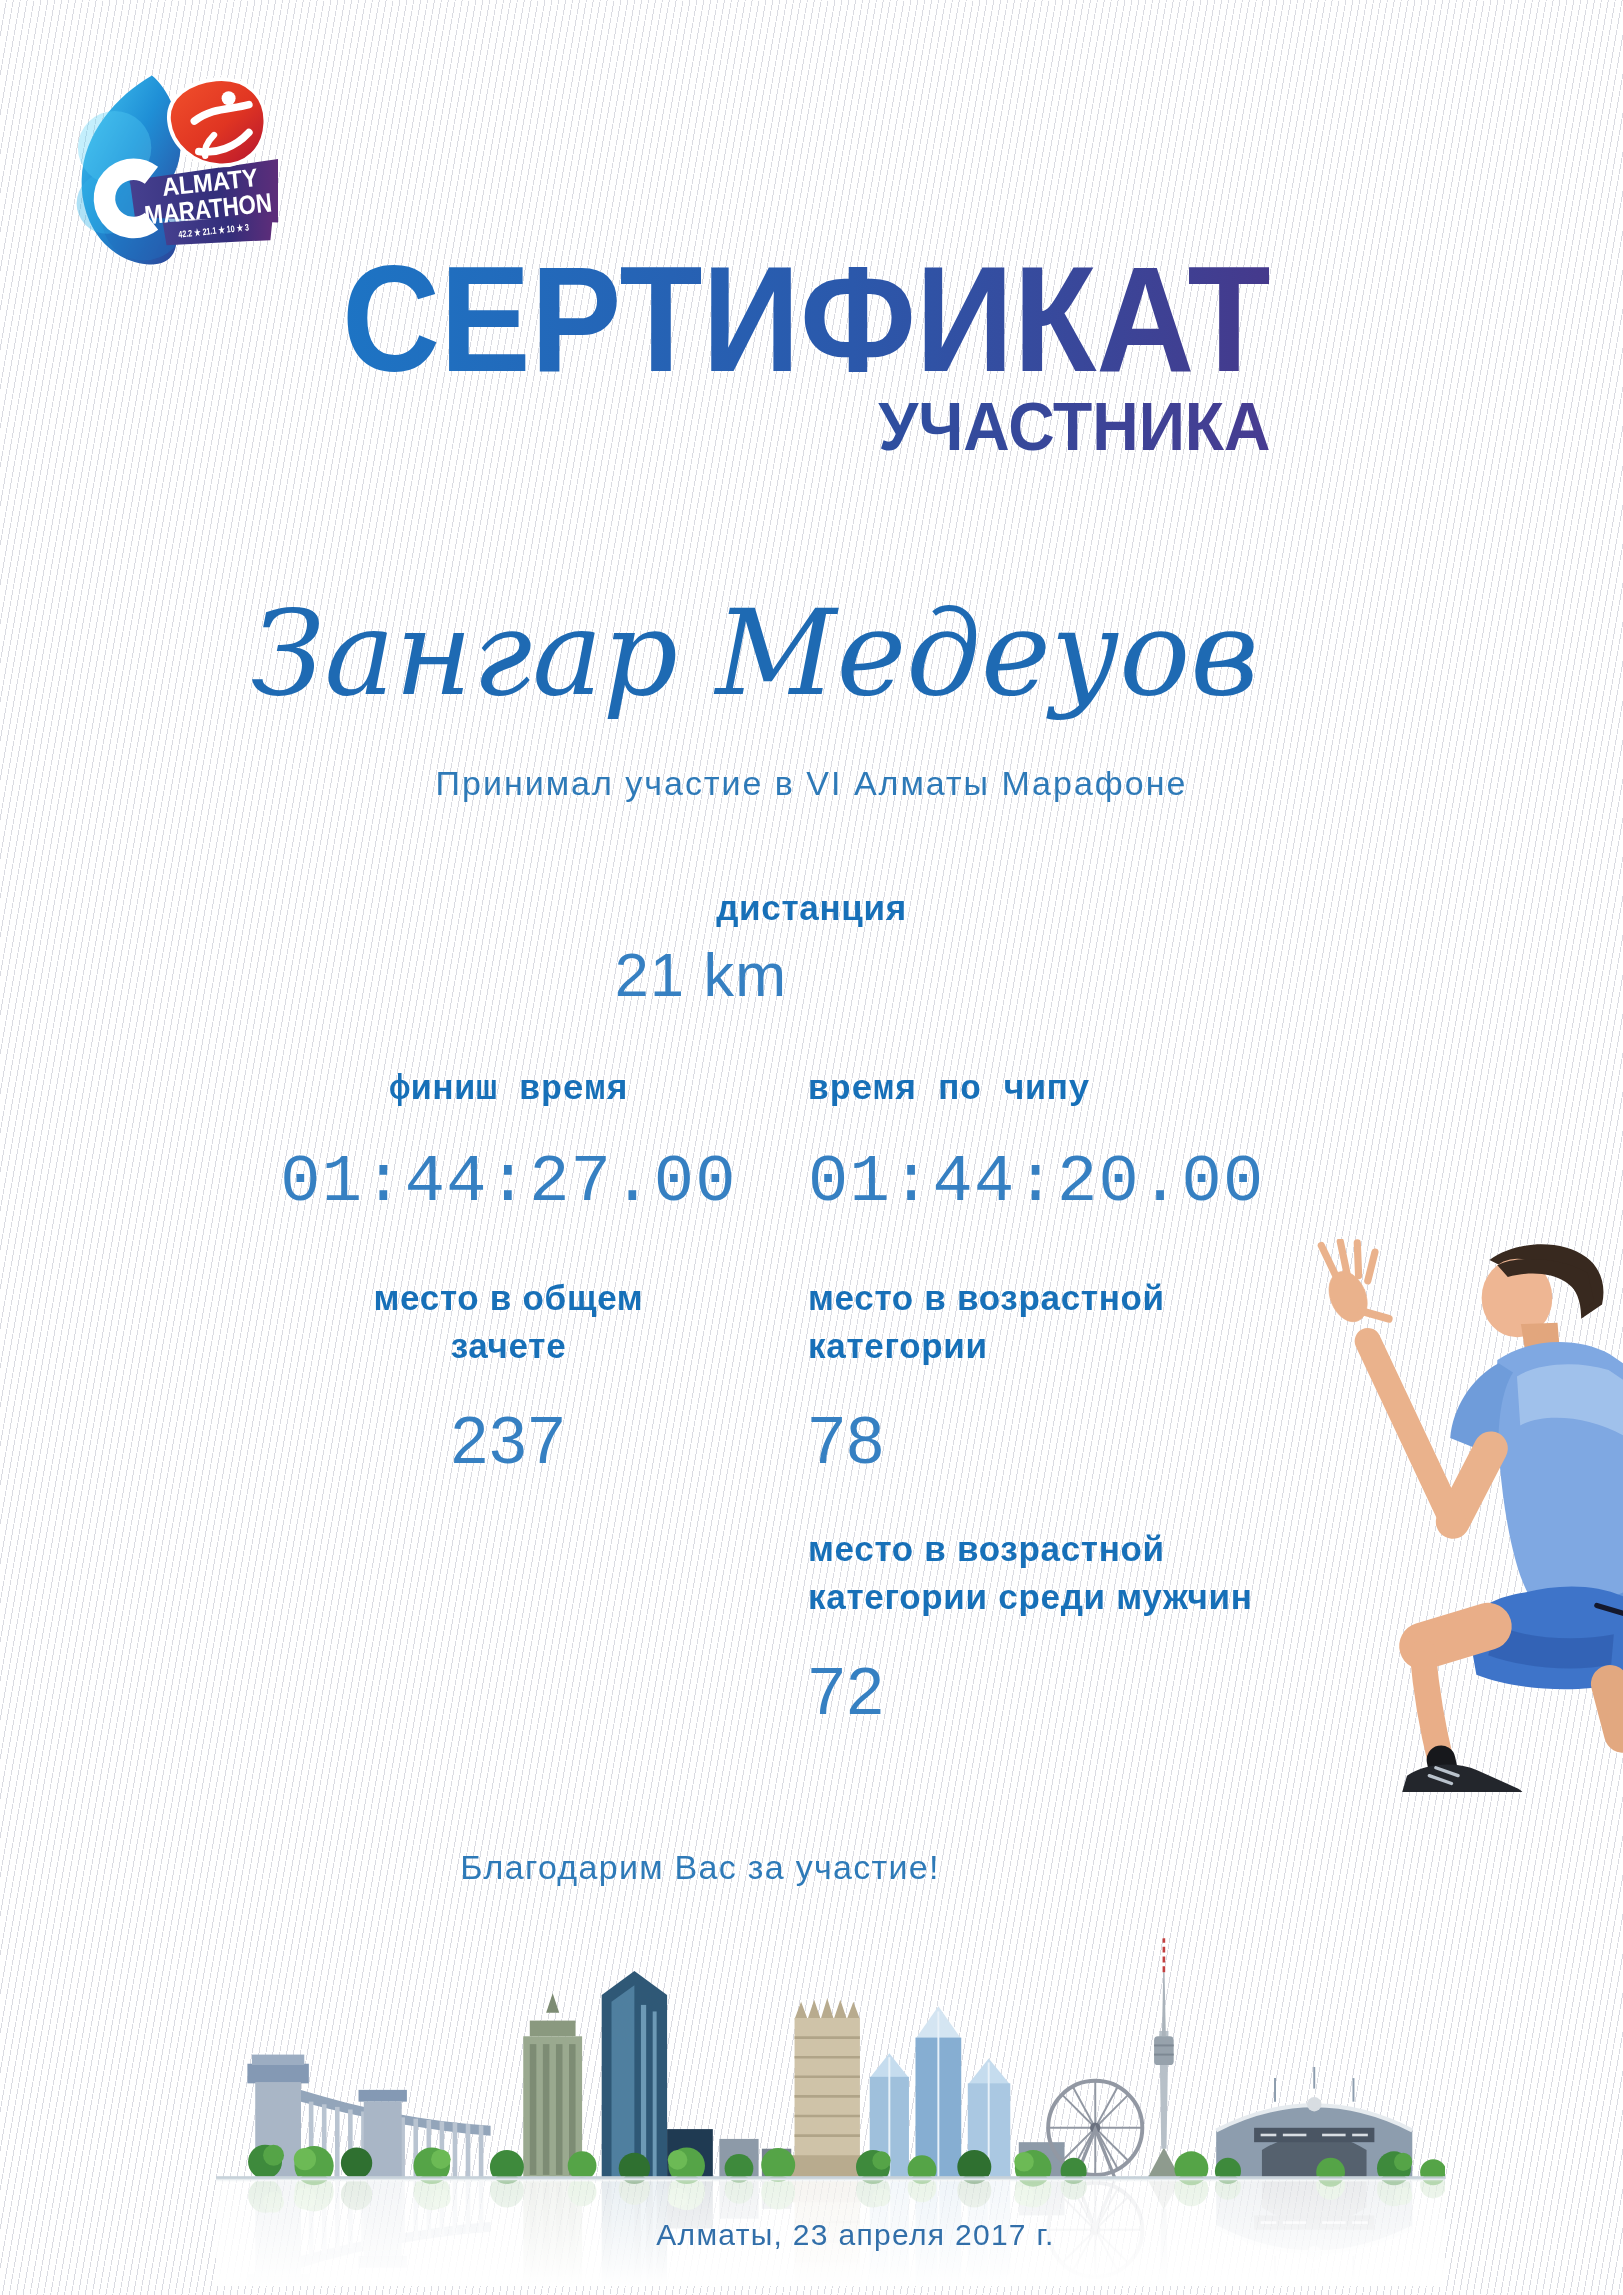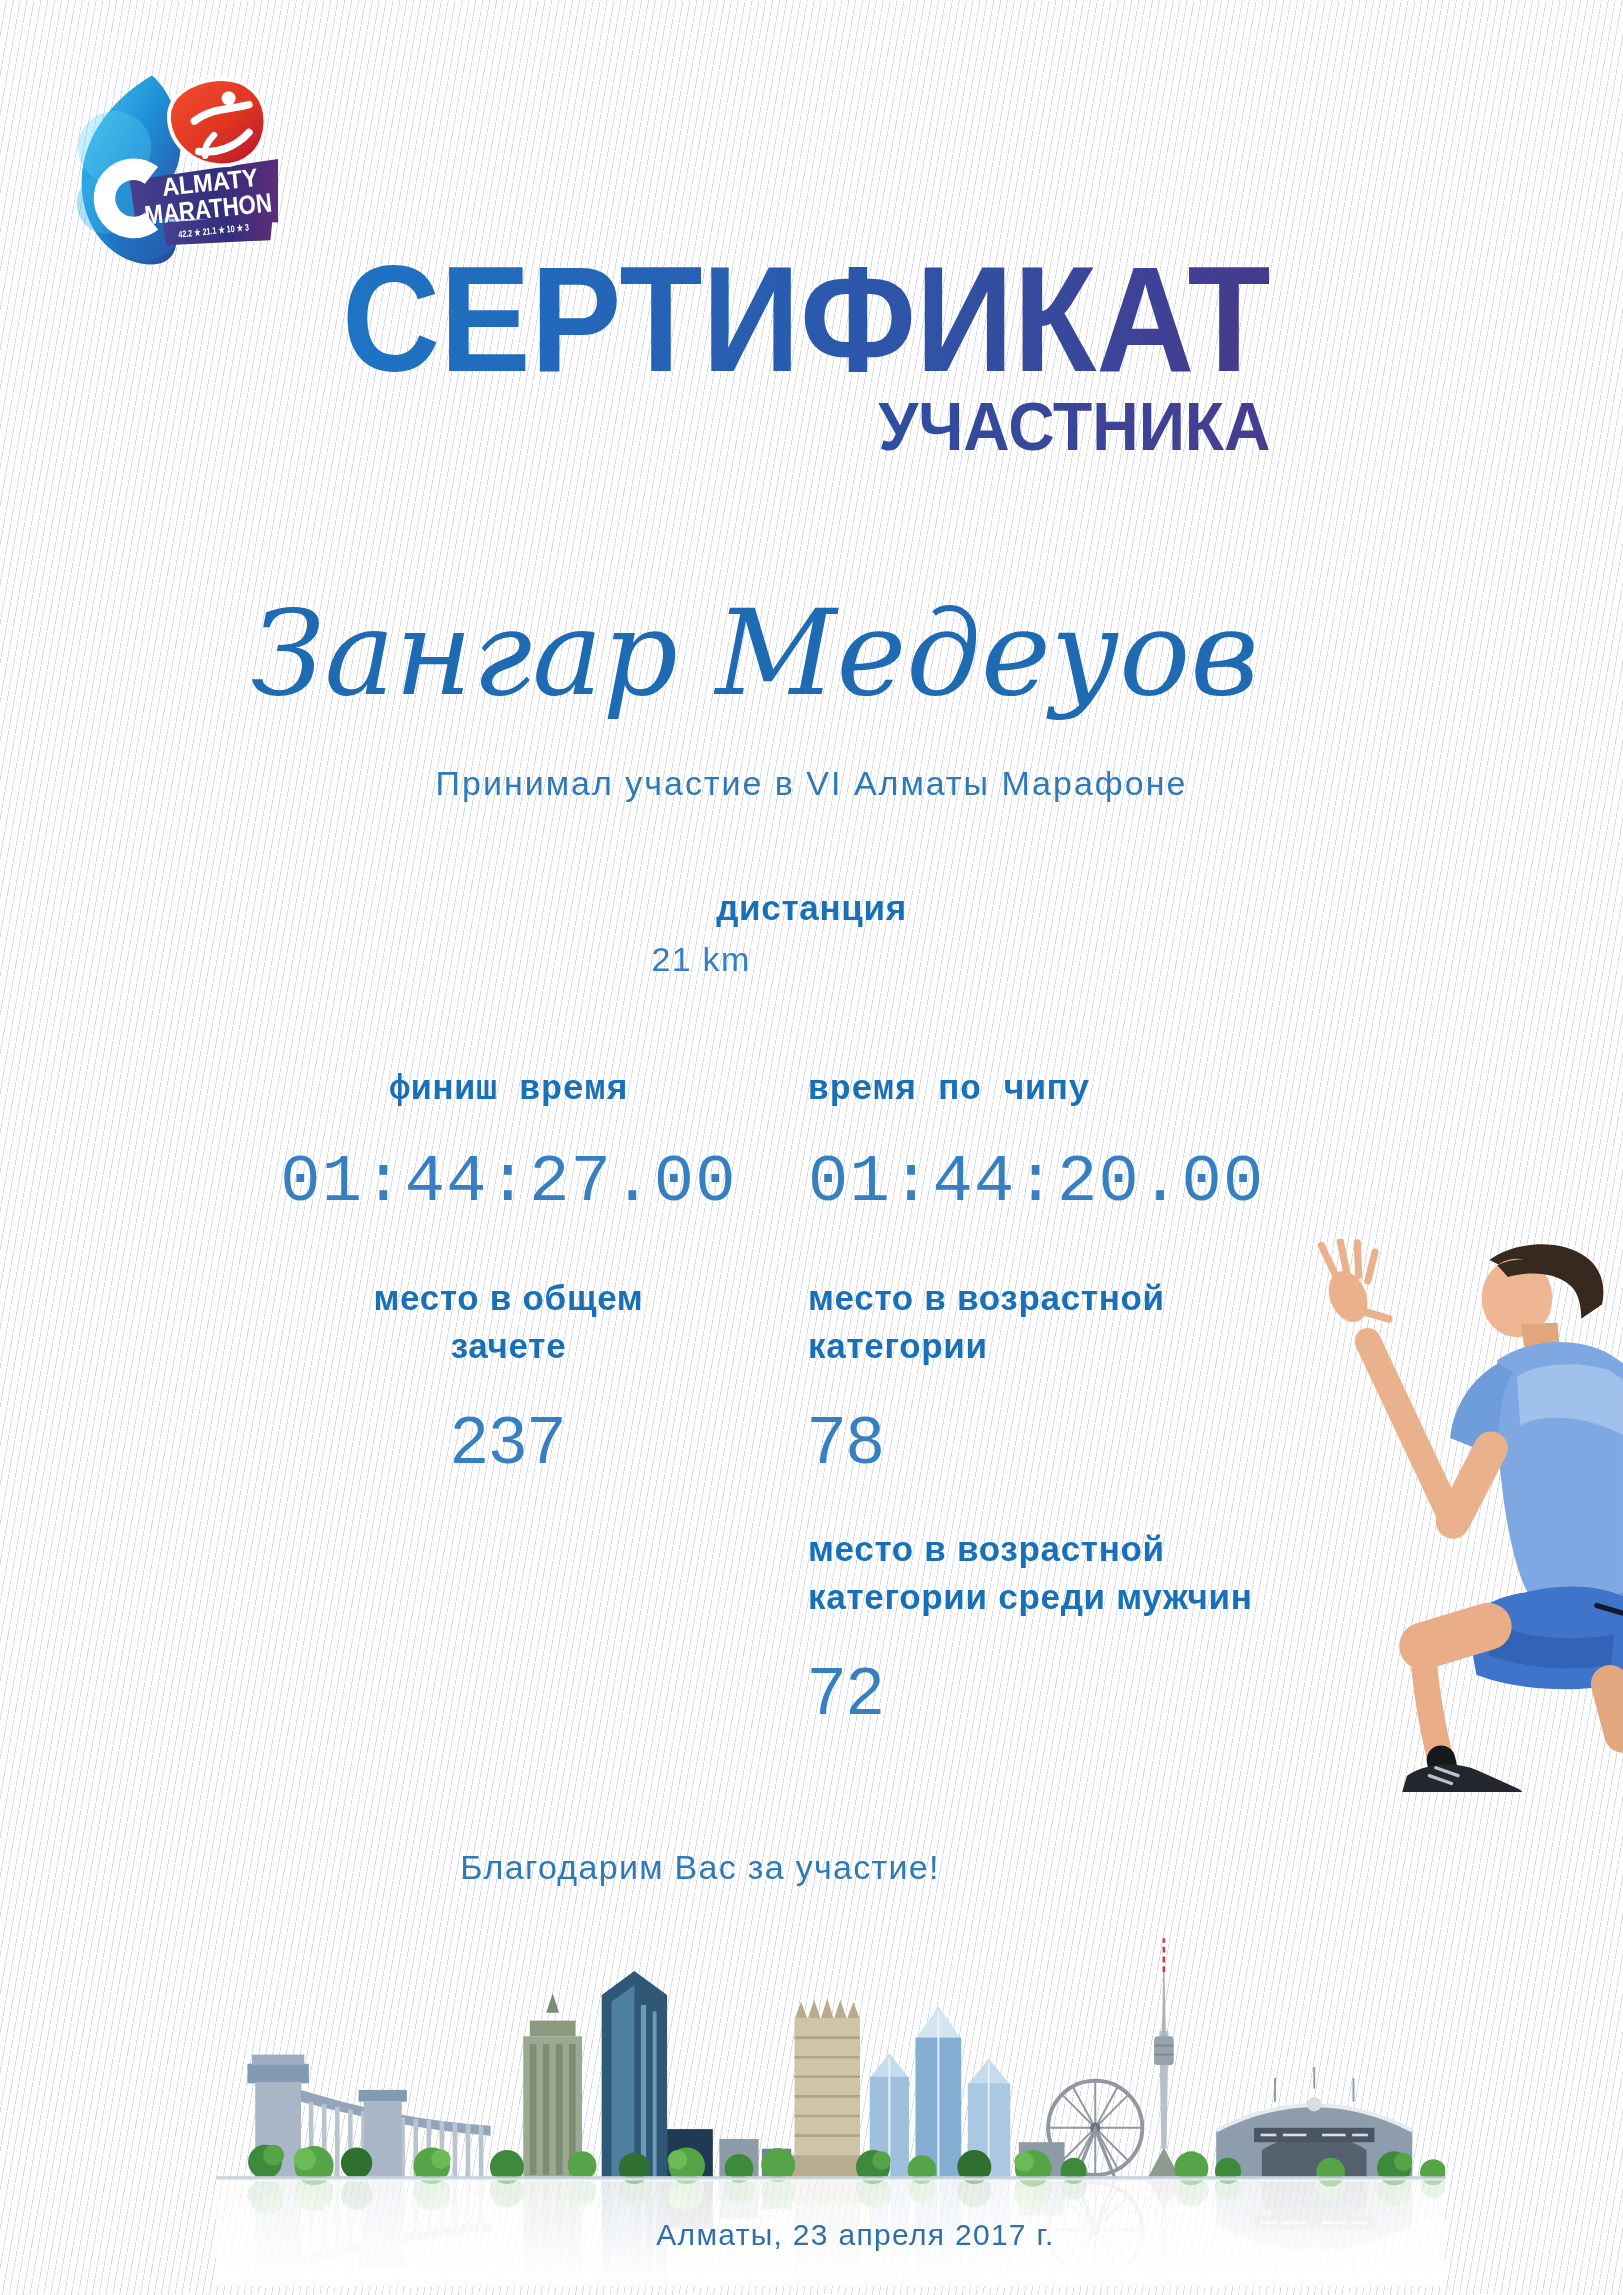--- a/index.html
+++ b/index.html
@@ -30,21 +30,21 @@
     color:#2e7ab8;text-align:center;
   }
   .stat-label{
     font-size:35px;font-weight:bold;color:#1770b8;
     line-height:1.38;letter-spacing:0.7px;
   }
   .stat-value{
     font-size:67px;color:#3680c2;letter-spacing:1.3px;margin-top:30px;
   }
   .dist-label{left:0;top:884px;width:1623px;text-align:center;}
-  .dist-value{left:0;top:940px;width:1402px;text-align:center;font-size:34px;color:#3680c2;letter-spacing:1.3px;}
+  .dist-value{left:0;top:940px;width:1402px;text-align:center;font-size:61px;color:#3680c2;letter-spacing:1.3px;}
   .col-left{left:201px;width:615px;text-align:center;}
   .col-right{left:808px;width:615px;text-align:left;}
   .row1{top:1066px;font-family:Liberation Mono, monospace;}
   .row2{top:1274px;}
   .row3{top:1525px;}
   .thanks{
     left:0;top:1848px;width:1400px;
     font-size:34px;letter-spacing:1.3px;
     color:#2e7ab8;text-align:center;
   }

